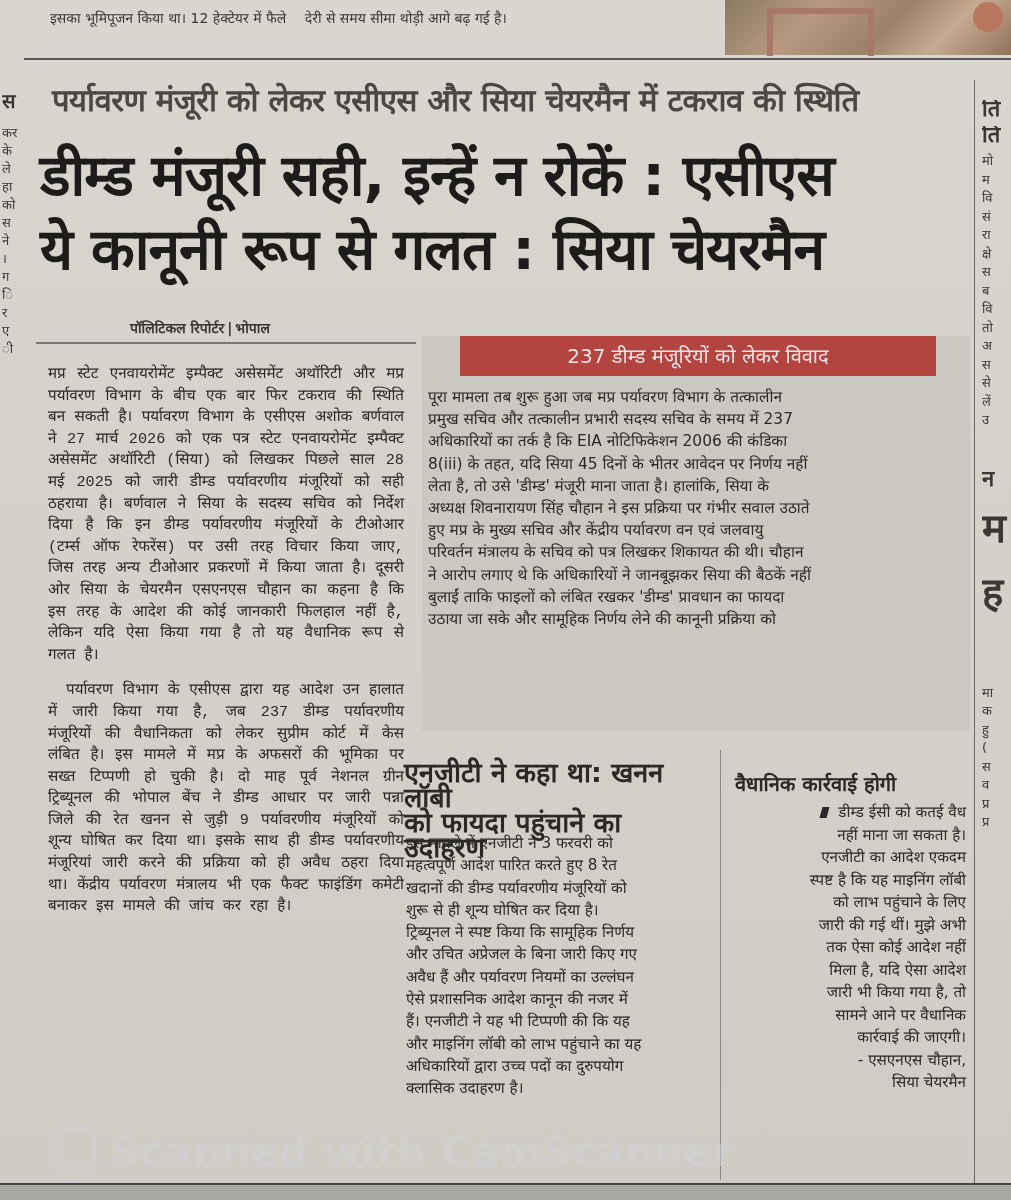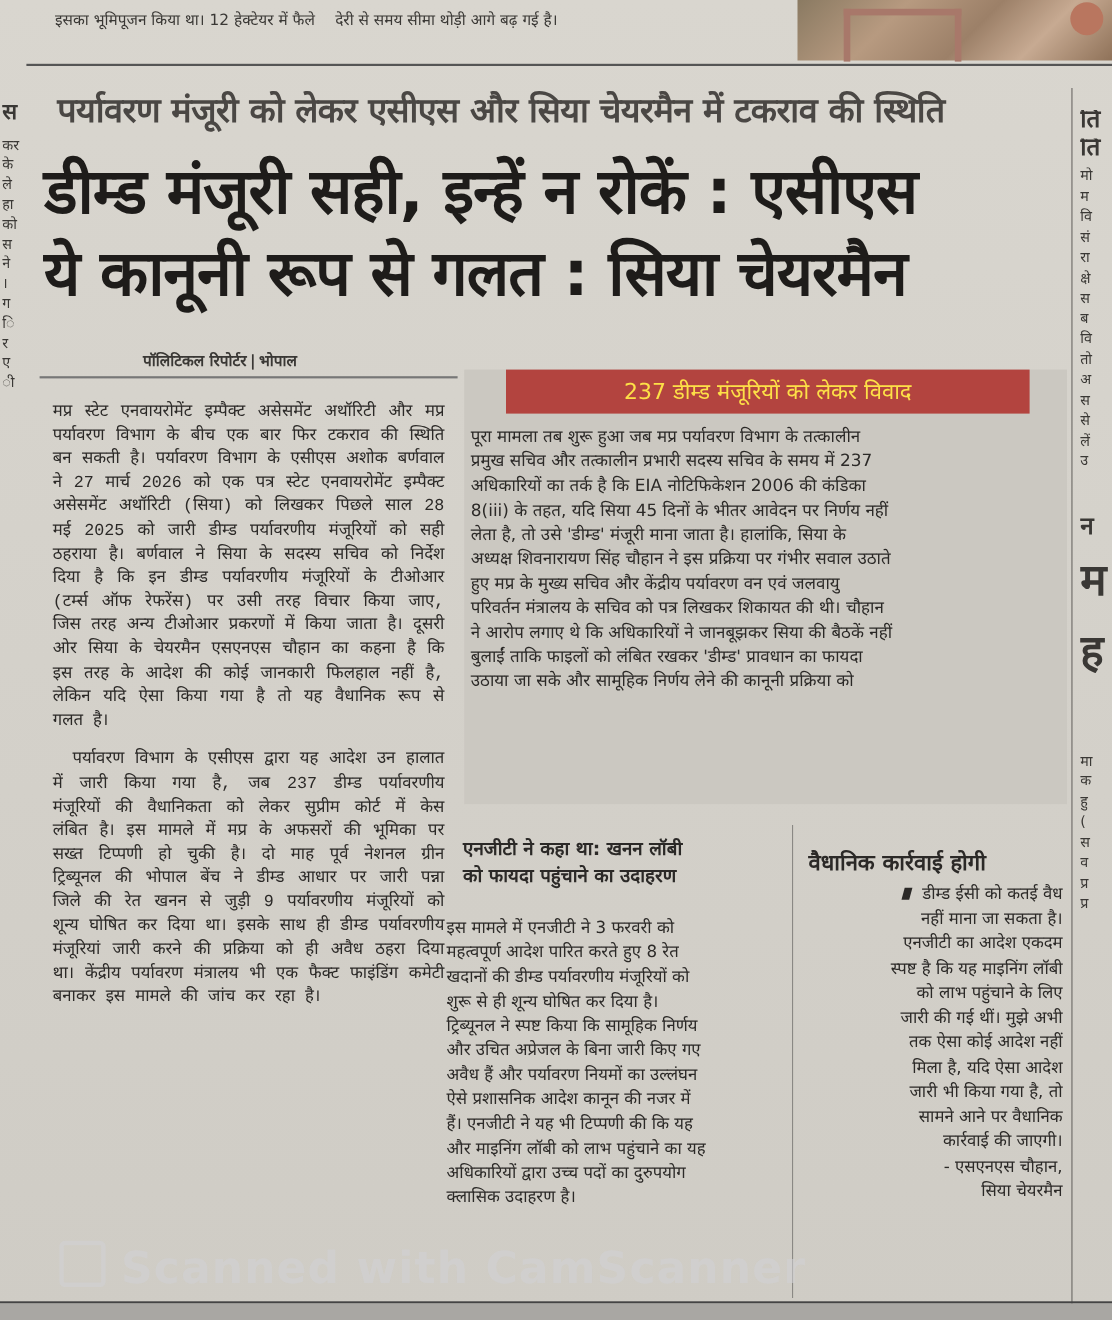--- a/index.html
+++ b/index.html
@@ -34,26 +34,26 @@
 
   .byline{position:absolute;left:130px;top:318px;font-size:14px;font-weight:bold;color:#3a3835;}
   .byline .sep{margin:0 3px;}
   .hr-byline{position:absolute;left:36px;top:342px;width:380px;height:2px;background:#777;}
 
   .col-left{position:absolute;left:34px;top:350px;width:384px;font-size:15.2px;line-height:21.6px;text-align:justify;color:#2b2927;}
   .col-left p{margin:14px;text-indent:0;font-family:Liberation Mono, monospace;}
   .col-left p + p{margin-top:2px;text-indent:18px;}
 
   .box{position:absolute;left:422px;top:336px;width:548px;height:395px;background:#cbc8c1;}
-  .box-banner{position:absolute;left:460px;top:336px;width:476px;height:40px;background:#b3443f;color:#fde047;
+  .box-banner{position:absolute;left:460px;top:336px;width:476px;height:40px;background:#b3443f;color:#e5e5e5;
     font-size:20px;text-align:center;line-height:40px;}
   .box-body{position:absolute;left:428px;top:386px;width:470px;font-size:15.4px;line-height:22.2px;color:#2b2927;}
   .box-body div{white-space:nowrap;}
 
-  .col-mid-head{position:absolute;left:421px;top:760px;width:300px;font-size:17px;font-weight:bold;line-height:25px;color:#2b2927;}
+  .col-mid-head{position:absolute;left:404px;top:760px;width:300px;font-size:27px;font-weight:bold;line-height:25px;color:#2b2927;}
   .col-mid-body{position:absolute;left:406px;top:832px;width:300px;font-size:15.2px;line-height:22.3px;color:#2b2927;}
   .col-mid-body div{white-space:nowrap;}
 
   .vrule-mid{position:absolute;left:720px;top:750px;width:1px;height:430px;background:#8a8884;}
 
   .col-right-head{position:absolute;left:735px;top:770px;width:225px;font-size:20px;font-weight:bold;color:#2b2927;white-space:nowrap;}
   .col-right-body{position:absolute;left:736px;top:801px;width:230px;font-size:15.2px;line-height:22.5px;color:#2b2927;}
   .col-right-body div{white-space:nowrap;text-align:right;}
   .bullet{display:inline-block;width:7px;height:11px;background:#2b2927;transform:skewX(-15deg);margin-right:10px;vertical-align:-1px;}
 

